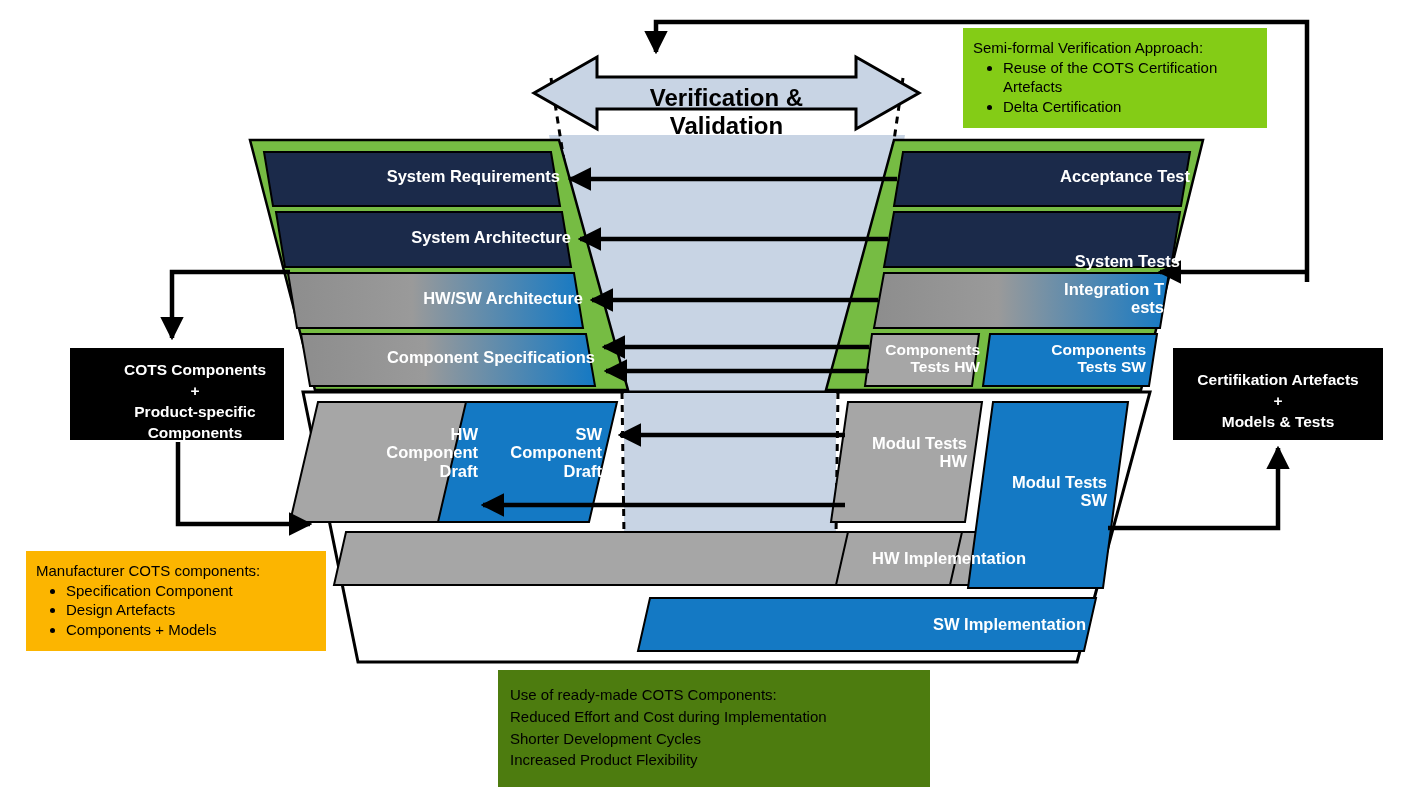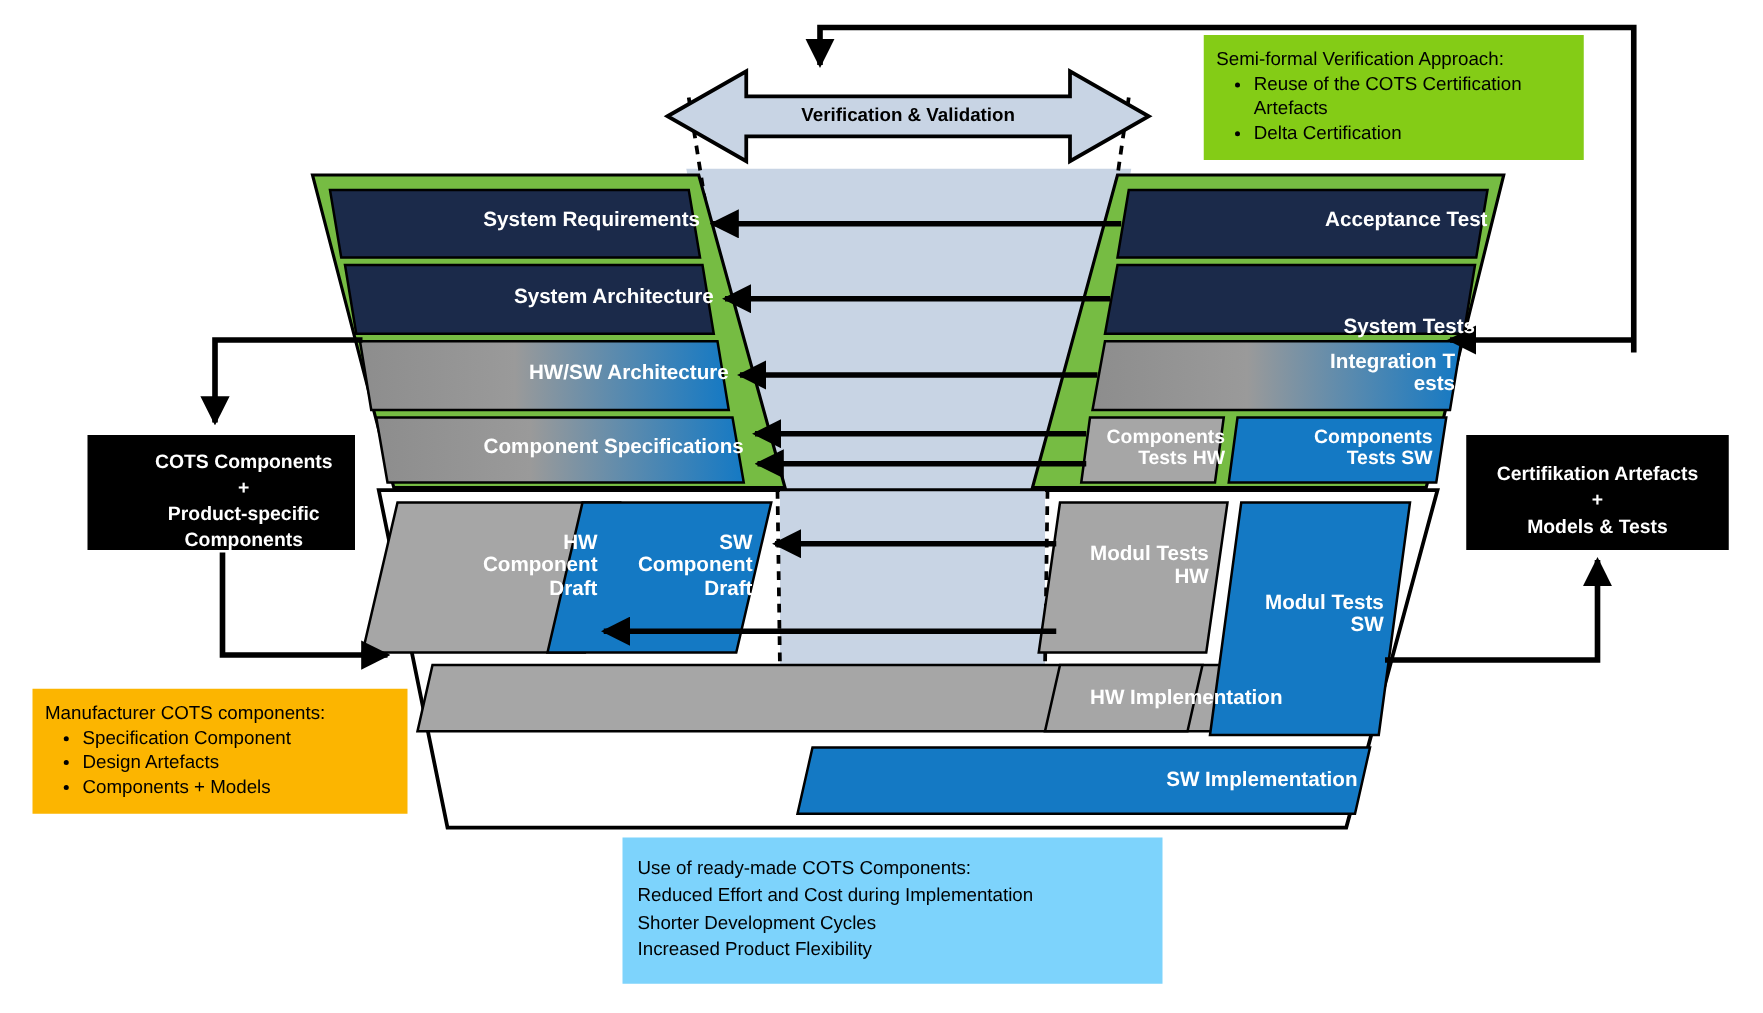--- a/index.html
+++ b/index.html
@@ -22,21 +22,21 @@
     font-weight: bold;
     text-align: right;
     line-height: 1.12;
     pointer-events: none;
     white-space: pre-line;
   }
   .vv-label {
     position: absolute;
     color: #000000;
     font-weight: bold;
-    font-size: 15px;
+    font-size: 24px;
     text-align: center;
   }
   .blackbox-label {
     position: absolute;
     color: #ffffff;
     font-weight: bold;
     font-size: 15.5px;
     text-align: center;
     line-height: 1.35;
     white-space: pre-line;
@@ -209,20 +209,20 @@
 
   <div class="callout" style="left:26px; top:551px; width:300px; padding:10px 8px 12px 10px; background:#fcb500; box-sizing:border-box;">
     <span class="hd">Manufacturer COTS components:</span>
     <ul>
       <li>Specification Component</li>
       <li>Design Artefacts</li>
       <li>Components + Models</li>
     </ul>
   </div>
 
-  <div class="callout" style="left:498px; top:670px; width:432px; padding:14px 10px 16px 12px; background:#7dd3fc; box-sizing:border-box; line-height:1.45;">
+  <div class="callout" style="left:498px; top:670px; width:432px; padding:14px 10px 16px 12px; background:#4d7c0f; box-sizing:border-box; line-height:1.45;">
     <span class="plain">Use of ready-made COTS Components:</span>
     <span class="plain">Reduced Effort and Cost during Implementation</span>
     <span class="plain">Shorter Development Cycles</span>
     <span class="plain">Increased Product Flexibility</span>
   </div>
 
 </div>
 
 </body></html>

